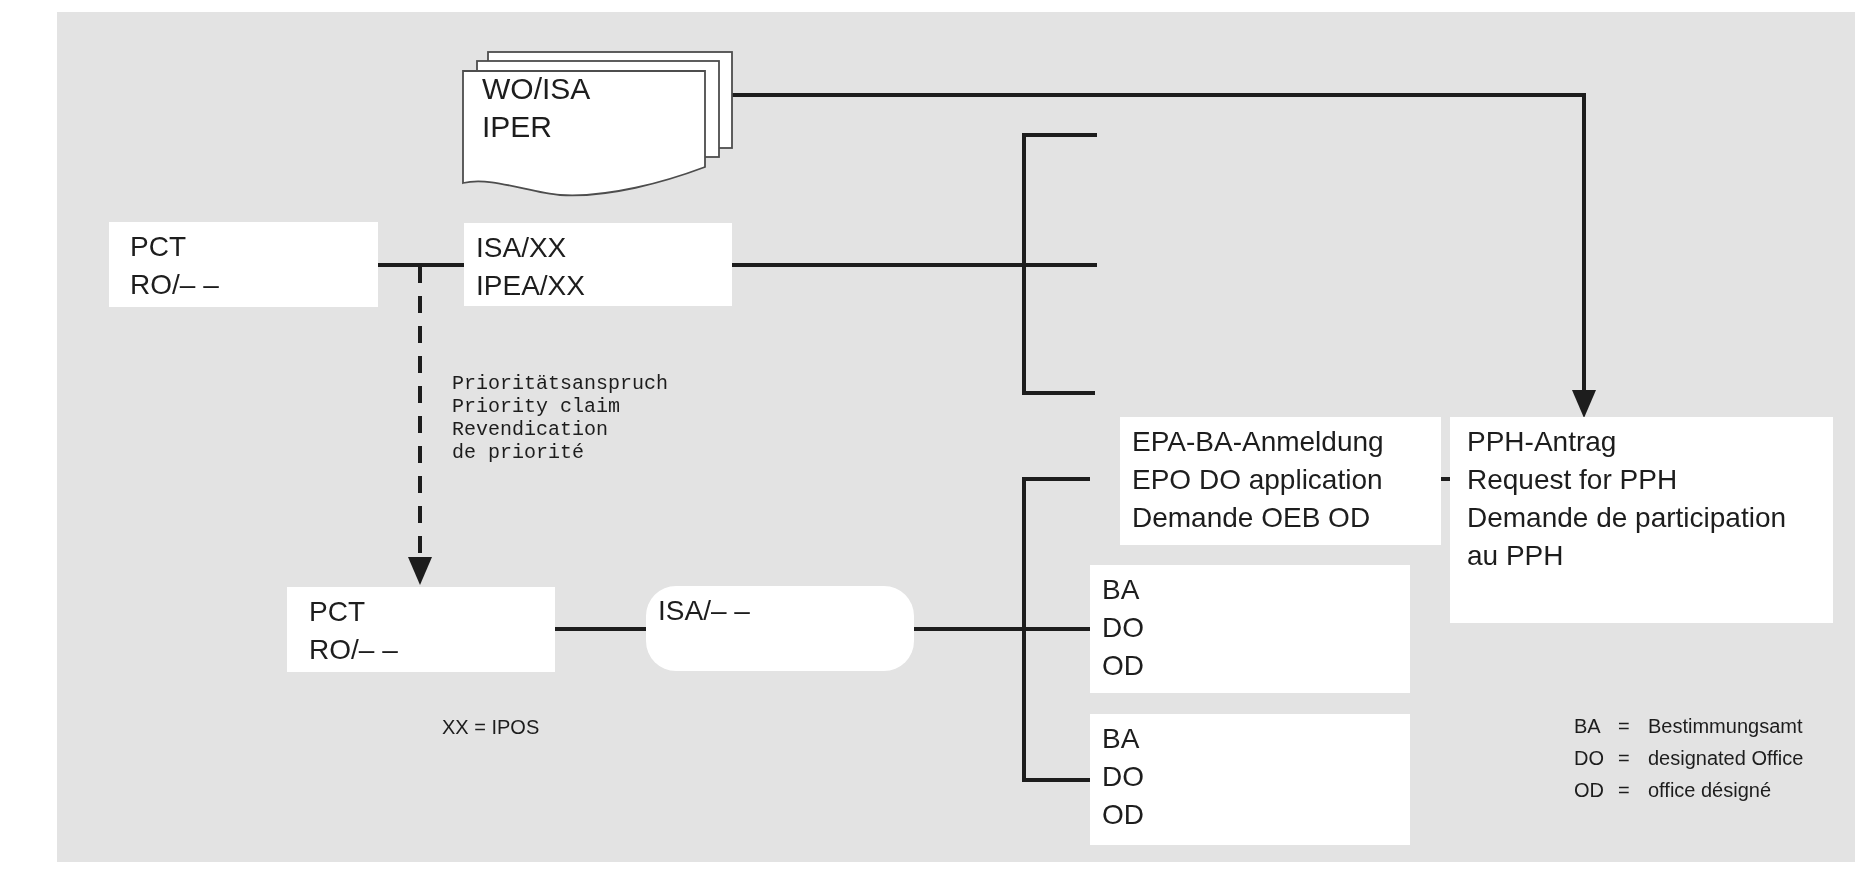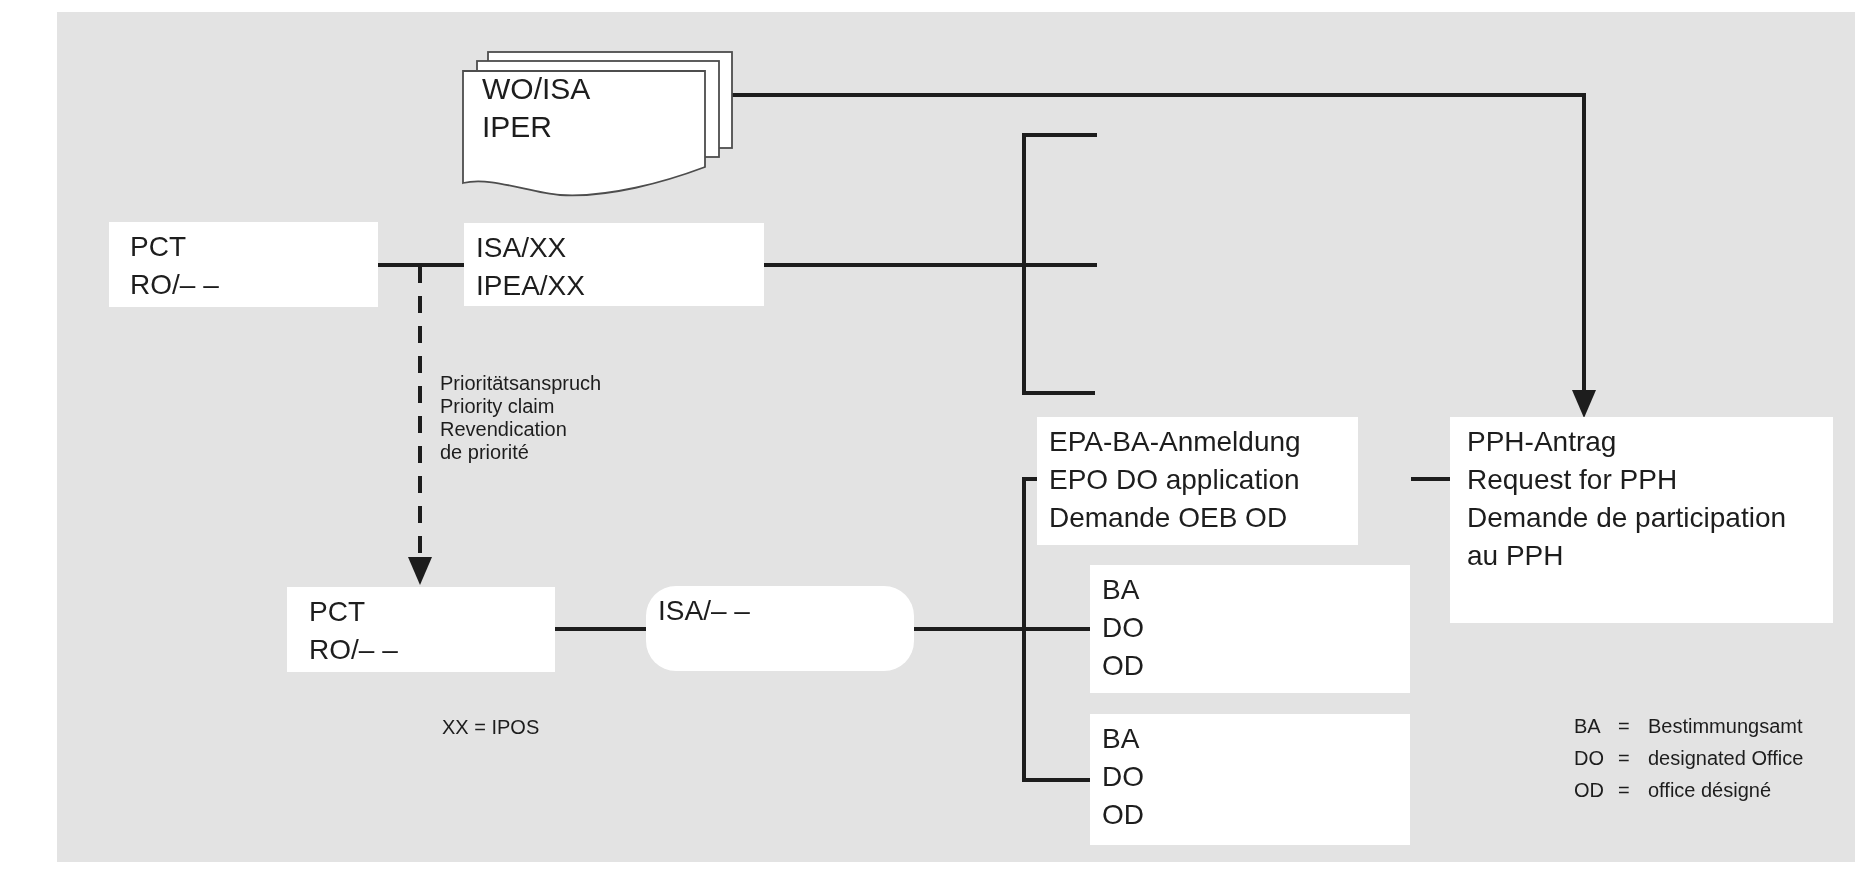--- a/index.html
+++ b/index.html
@@ -59,35 +59,35 @@
   <div class="doc-text" style="left:450px;top:70px;">
     <div>WO/ISA</div>
     <div>IPER</div>
   </div>
 
   <div class="box" style="left:77px;top:222px;width:269px;height:85px;padding-left:21px;">
     <div>PCT</div>
     <div>RO/– –</div>
   </div>
 
-  <div class="box" style="left:432px;top:223px;width:300px;height:83px;">
+  <div class="box" style="left:432px;top:223px;width:268px;height:83px;">
     <div>ISA/XX</div>
     <div>IPEA/XX</div>
   </div>
 
   <div class="box" style="left:255px;top:587px;width:268px;height:85px;padding-left:22px;">
     <div>PCT</div>
     <div>RO/– –</div>
   </div>
 
   <div class="box" style="left:614px;top:586px;width:268px;height:85px;border-radius:30px;">
     <div>ISA/– –</div>
   </div>
 
-  <div class="box" style="left:1005px;top:417px;width:321px;height:128px;">
+  <div class="box" style="left:1088px;top:417px;width:321px;height:128px;">
     <div>EPA-BA-Anmeldung</div>
     <div>EPO DO application</div>
     <div>Demande OEB OD</div>
   </div>
 
   <div class="box" style="left:1058px;top:565px;width:320px;height:128px;">
     <div>BA</div>
     <div>DO</div>
     <div>OD</div>
   </div>
@@ -98,21 +98,21 @@
     <div>OD</div>
   </div>
 
   <div class="box" style="left:1418px;top:417px;width:383px;height:206px;padding-left:17px;">
     <div>PPH-Antrag</div>
     <div>Request for PPH</div>
     <div>Demande de participation</div>
     <div>au PPH</div>
   </div>
 
-  <div class="small-label" style="left:408px;top:372px;">
+  <div class="small-label" style="left:420px;top:372px;font-family:Liberation Mono, monospace;">
     <div>Prioritätsanspruch</div>
     <div>Priority claim</div>
     <div>Revendication</div>
     <div>de priorité</div>
   </div>
 
   <div class="note" style="left:410px;top:716px;">XX = IPOS</div>
 
   <div class="legend" style="left:1542px;top:710px;">
     <div class="legend-row">

